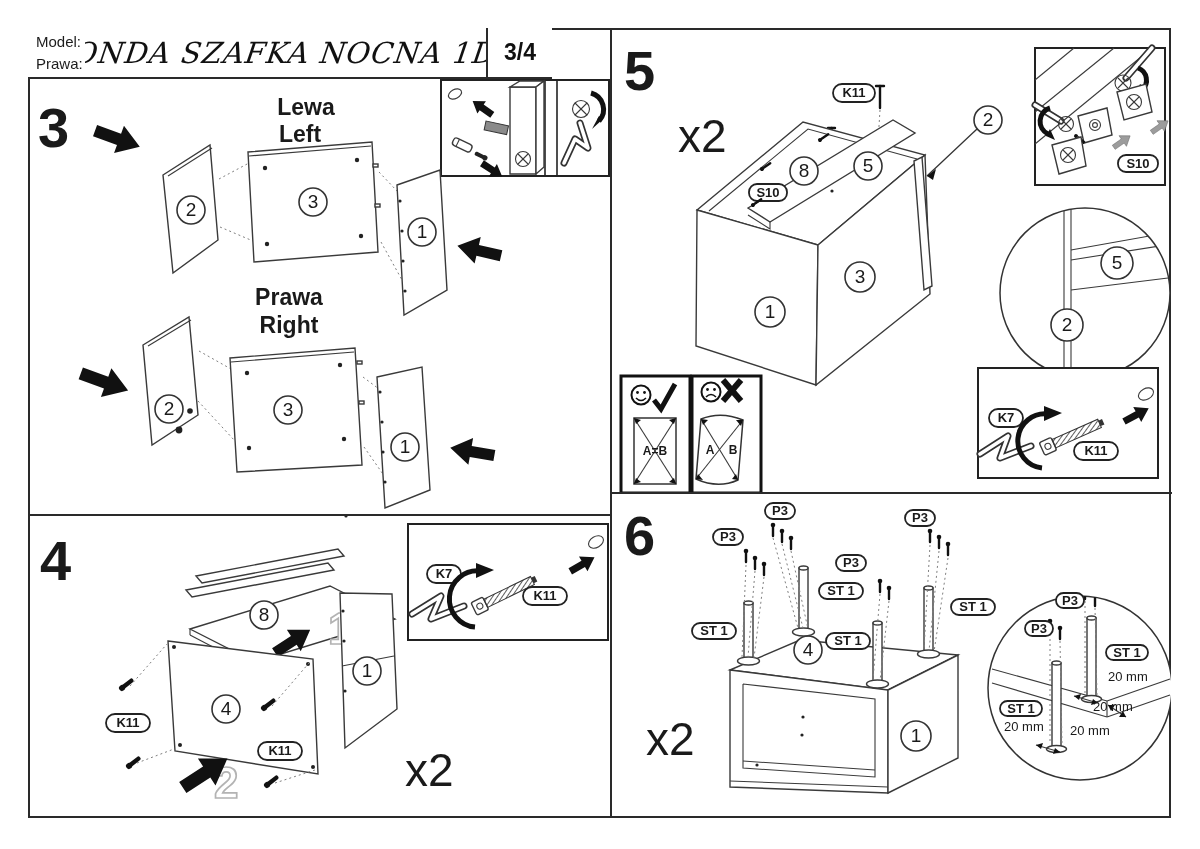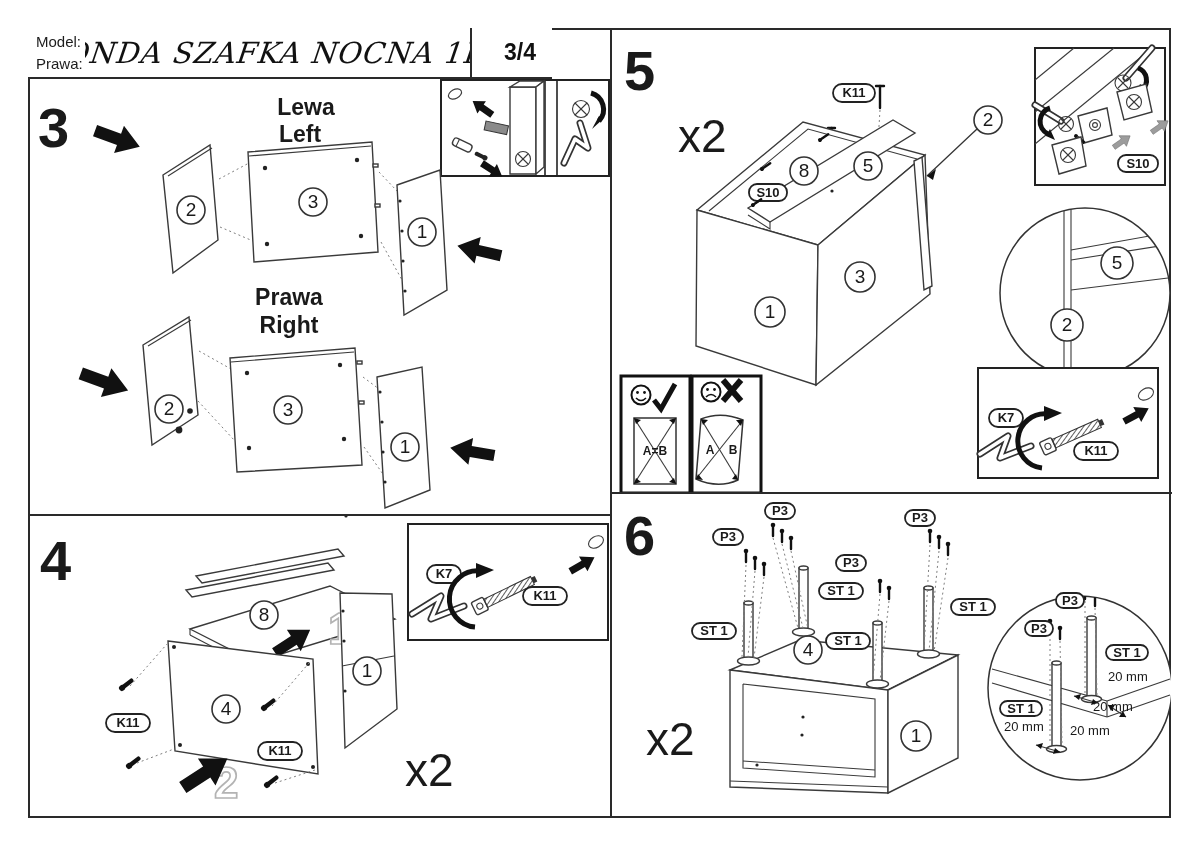--- a/index.html
+++ b/index.html
@@ -10,21 +10,21 @@
   .vdiv{position:absolute;left:610px;top:28px;width:2px;height:790px;background:#2a2a2a;}
   .hdiv-left{position:absolute;left:28px;top:514px;width:584px;height:2px;background:#2a2a2a;}
   .hdiv-right{position:absolute;left:610px;top:492px;width:562px;height:2px;background:#2a2a2a;}
   .header{position:absolute;left:28px;top:28px;width:524px;height:49px;background:#fff;
           border-bottom:2px solid #2a2a2a;box-sizing:content-box;display:flex;align-items:stretch;}
   .model-col{padding:3px 2px 0 8px;font-size:15px;color:#1c1c1c;line-height:22px;white-space:nowrap;}
   .title-wrap{flex:1;display:flex;align-items:center;justify-content:center;overflow:hidden;}
   .model-name{font-family:"DejaVu Serif",serif;font-style:italic;font-size:29px;color:#111;
               letter-spacing:1px;transform:skewX(-8deg);white-space:nowrap;}
   .page-box{width:64px;border-left:2px solid #2a2a2a;display:flex;align-items:center;
-            justify-content:center;font-weight:bold;font-size:23px;color:#111;padding-left:16px;}
+            justify-content:center;font-weight:bold;font-size:23px;color:#111;}
   svg{position:absolute;}
   #svg3{left:28px;top:77px;}
   #svg4{left:28px;top:516px;}
   #svg5{left:612px;top:28px;}
   #svg6{left:612px;top:493px;}
   svg text{font-family:"Liberation Sans",sans-serif;fill:#1a1a1a;}
   .stepnum{font-size:56px;font-weight:bold;}
   .dirlabel{font-size:23px;font-weight:bold;text-anchor:middle;}
   .circ{fill:#fff;stroke:#333;stroke-width:1.6;}
   .cnum{font-size:19px;text-anchor:middle;}

